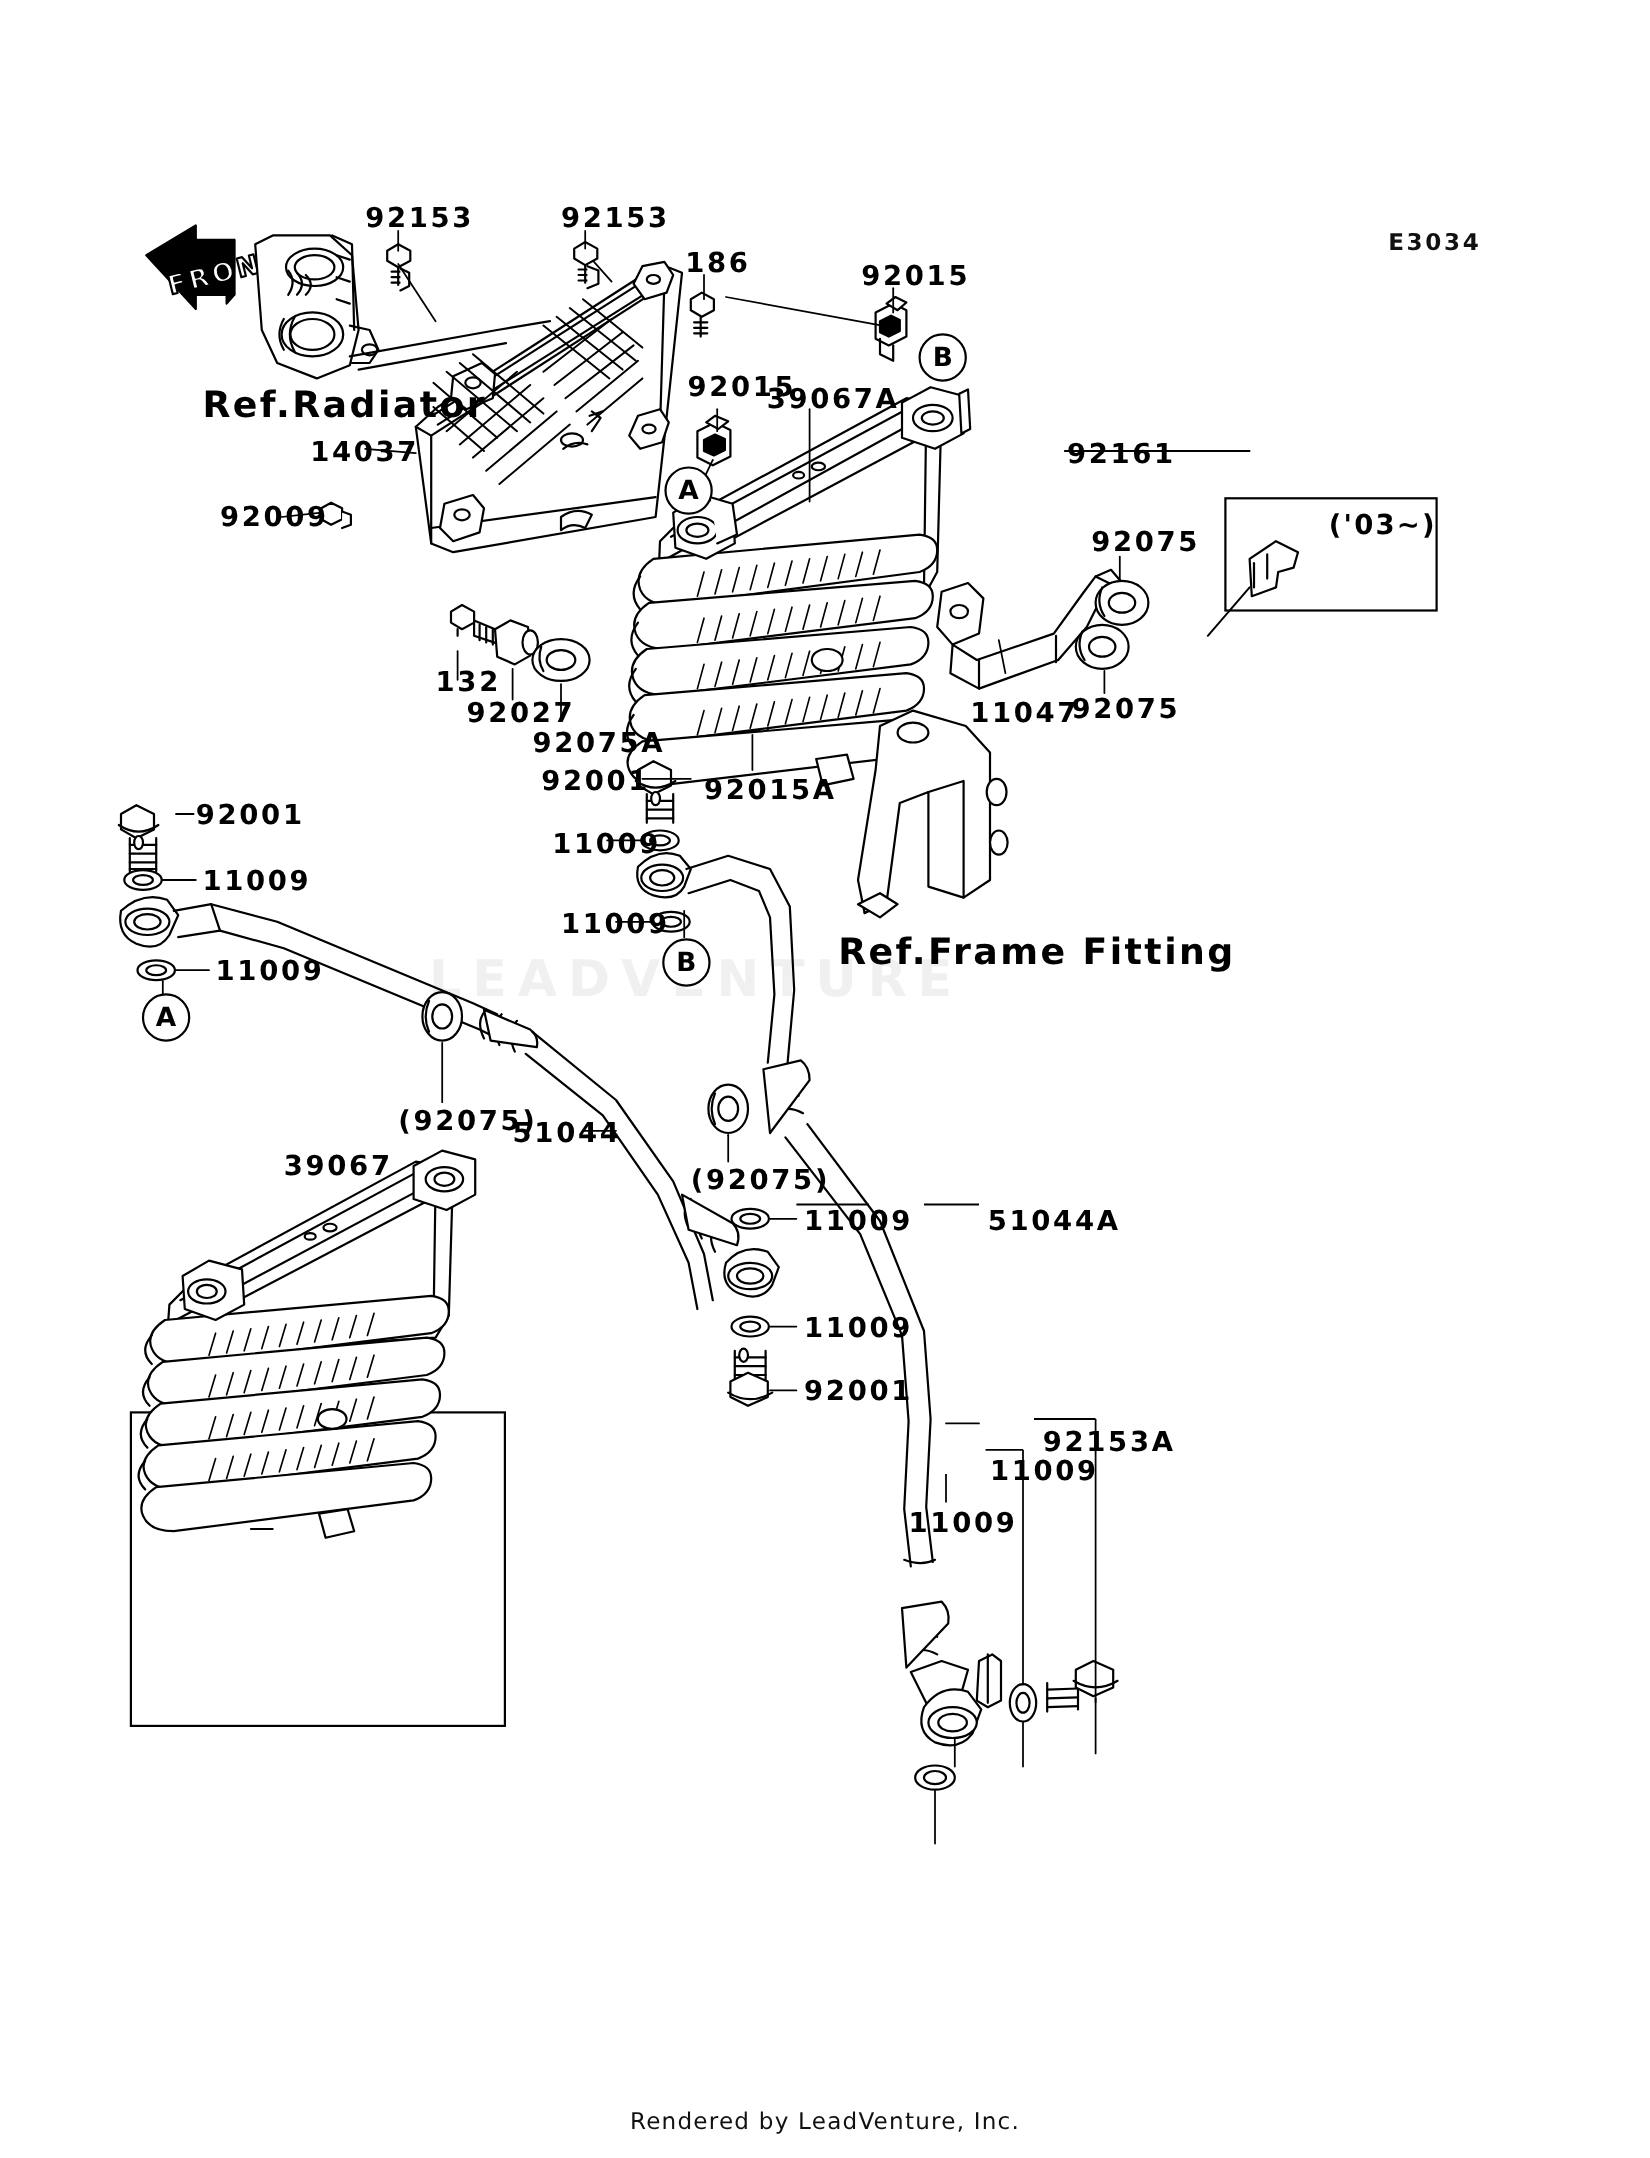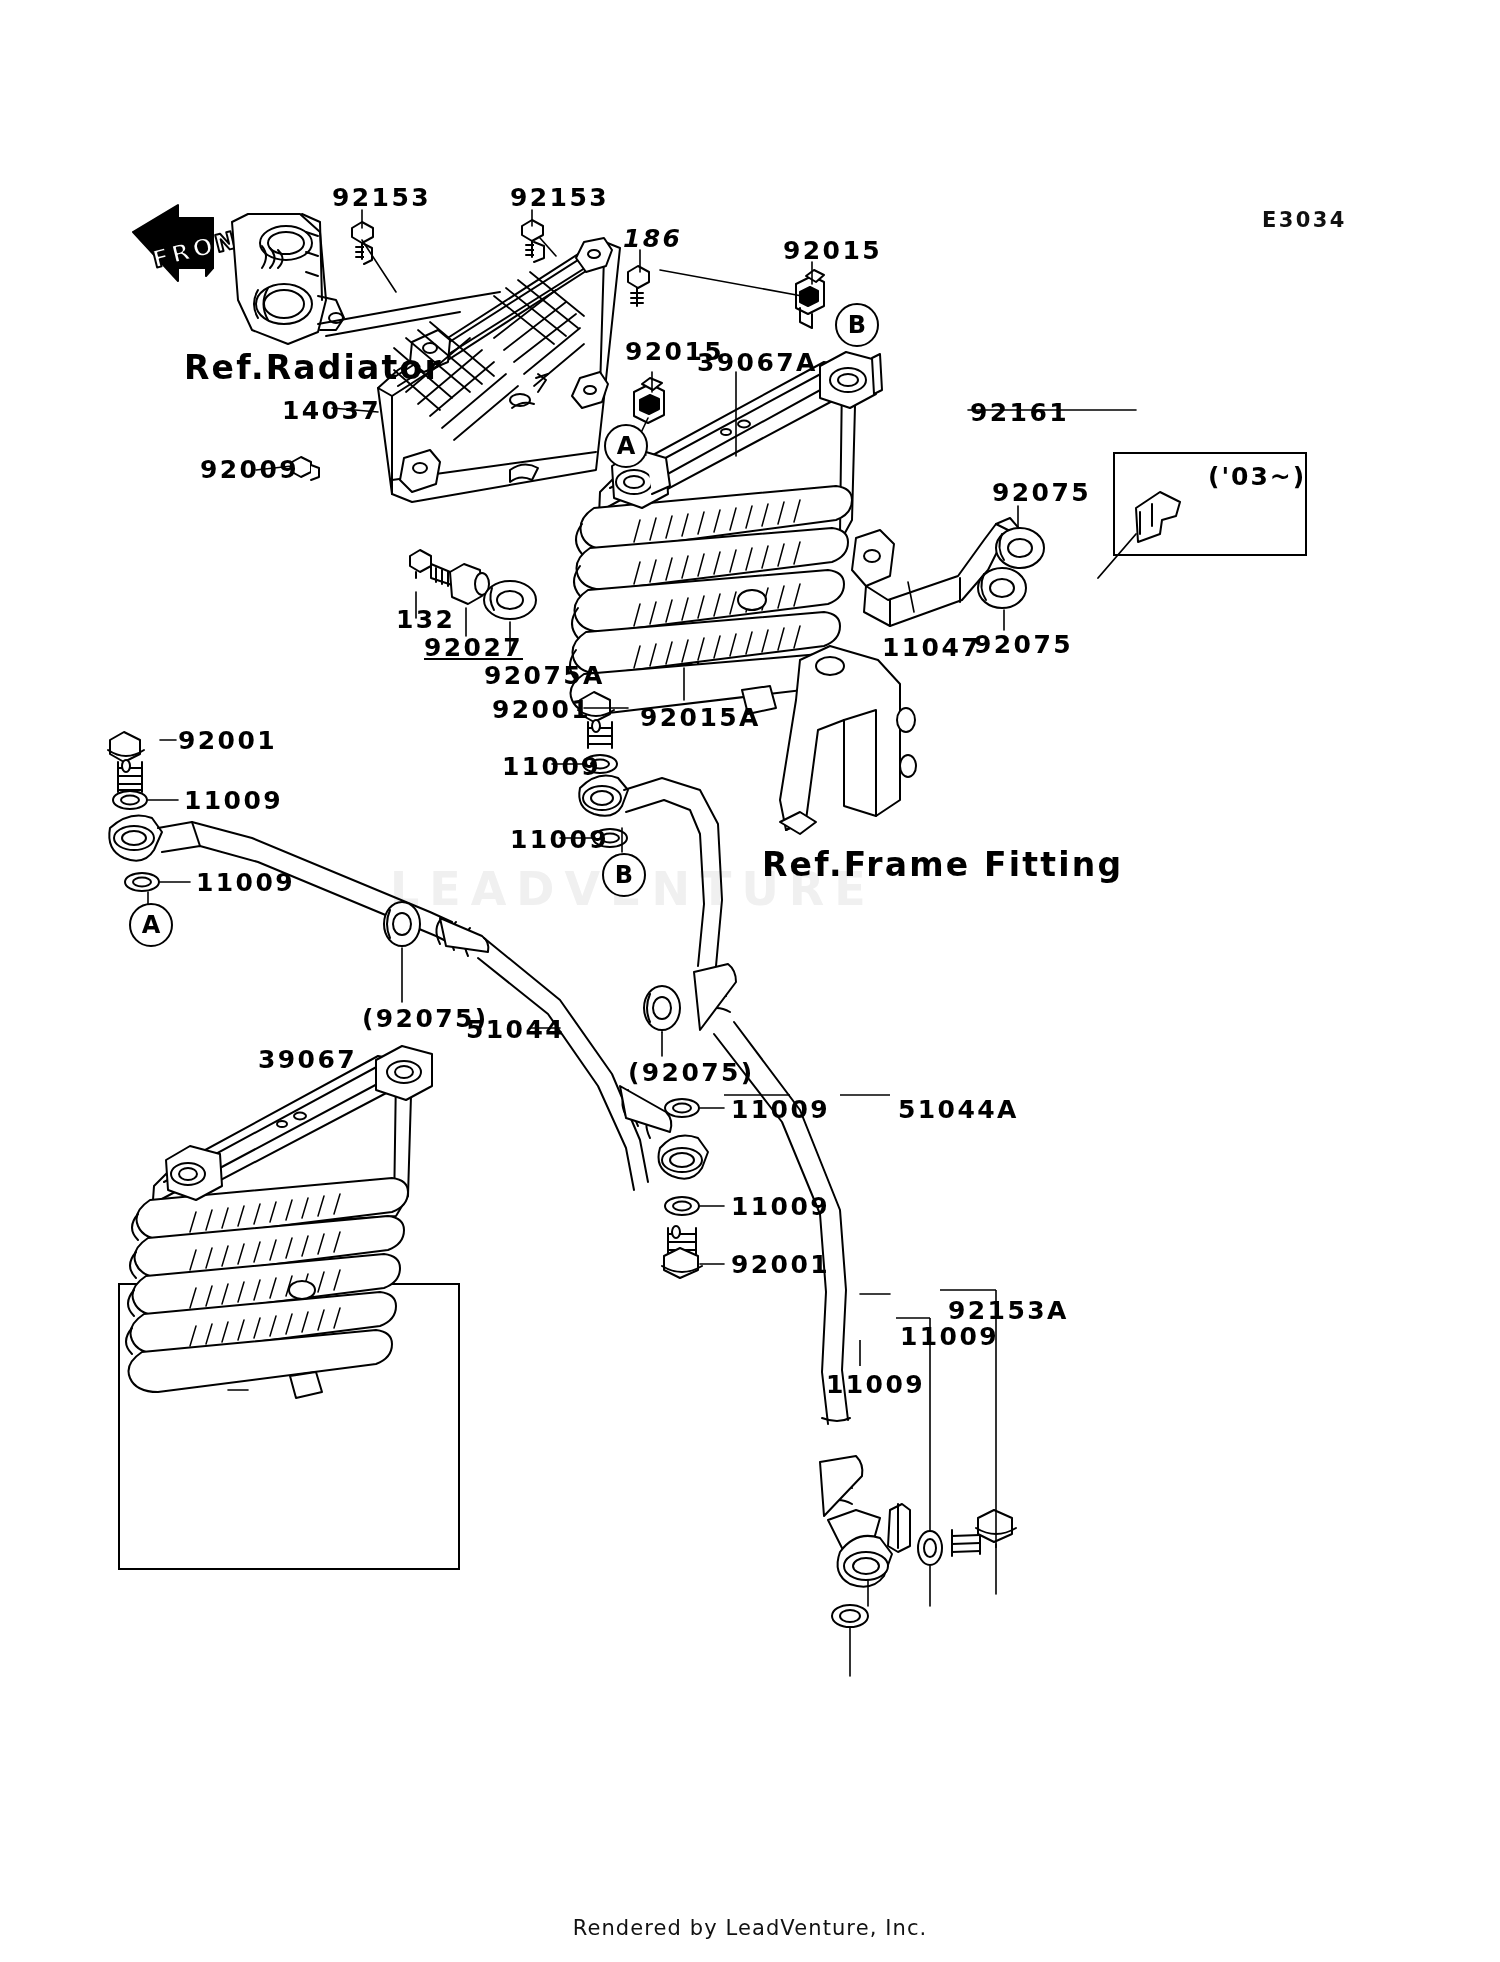--- a/index.html
+++ b/index.html
@@ -401,28 +401,28 @@
     </g>
   </svg>
 
   <div class="code" style="left:1238px; top:208px;margin-left:24px;">E3034</div>
 
   <div class="ref" style="left:184px; top:348px;">Ref.Radiator</div>
   <div class="ref" style="left:762px; top:845px;">Ref.Frame Fitting</div>
 
   <div class="lbl" style="left:332px; top:183px;">92153</div>
   <div class="lbl" style="left:510px; top:183px;">92153</div>
-  <div class="lbl" style="left:623px; top:224px;font-style:italic;">186</div>
+  <div class="lbl" style="left:623px; top:224px;">186</div>
   <div class="lbl" style="left:783px; top:236px;">92015</div>
   <div class="lbl" style="left:282px; top:396px;">14037</div>
   <div class="lbl" style="left:625px; top:337px;">92015</div>
   <div class="lbl" style="left:697px; top:348px;">39067A</div>
   <div class="lbl" style="left:200px; top:455px;">92009</div>
   <div class="lbl" style="left:396px; top:605px;">132</div>
-  <div class="lbl" style="left:424px; top:633px;text-decoration:underline;">92027</div>
+  <div class="lbl" style="left:424px; top:633px;">92027</div>
   <div class="lbl" style="left:456px; top:661px;margin-left:28px;">92075A</div>
   <div class="lbl" style="left:640px; top:703px;">92015A</div>
   <div class="lbl" style="left:992px; top:478px;">92075</div>
   <div class="lbl" style="left:974px; top:630px;">92075</div>
   <div class="lbl" style="left:882px; top:633px;">11047</div>
   <div class="lbl" style="left:970px; top:398px;">92161</div>
 
   <div class="lbl" style="left:178px; top:726px;">92001</div>
   <div class="lbl" style="left:184px; top:786px;">11009</div>
   <div class="lbl" style="left:196px; top:868px;">11009</div>

